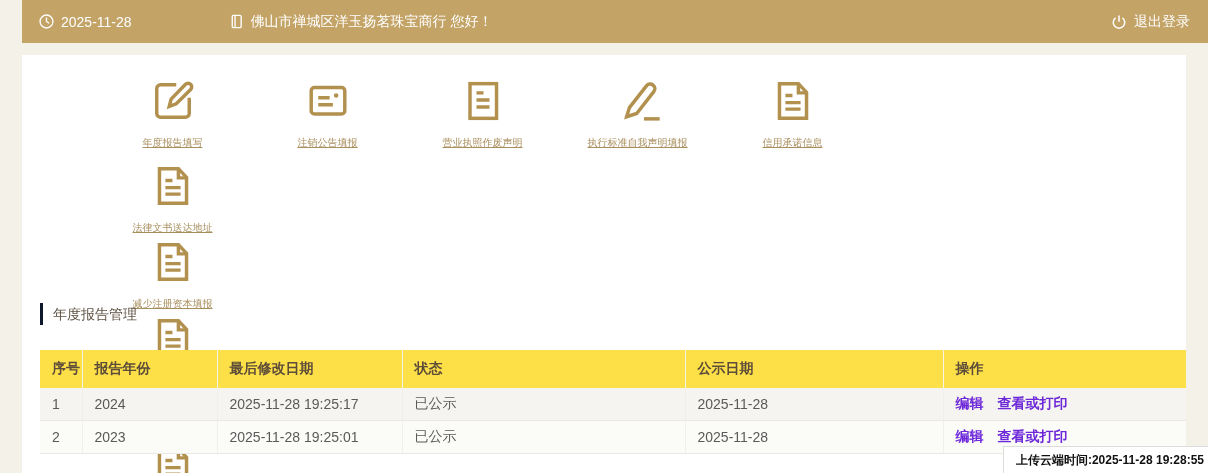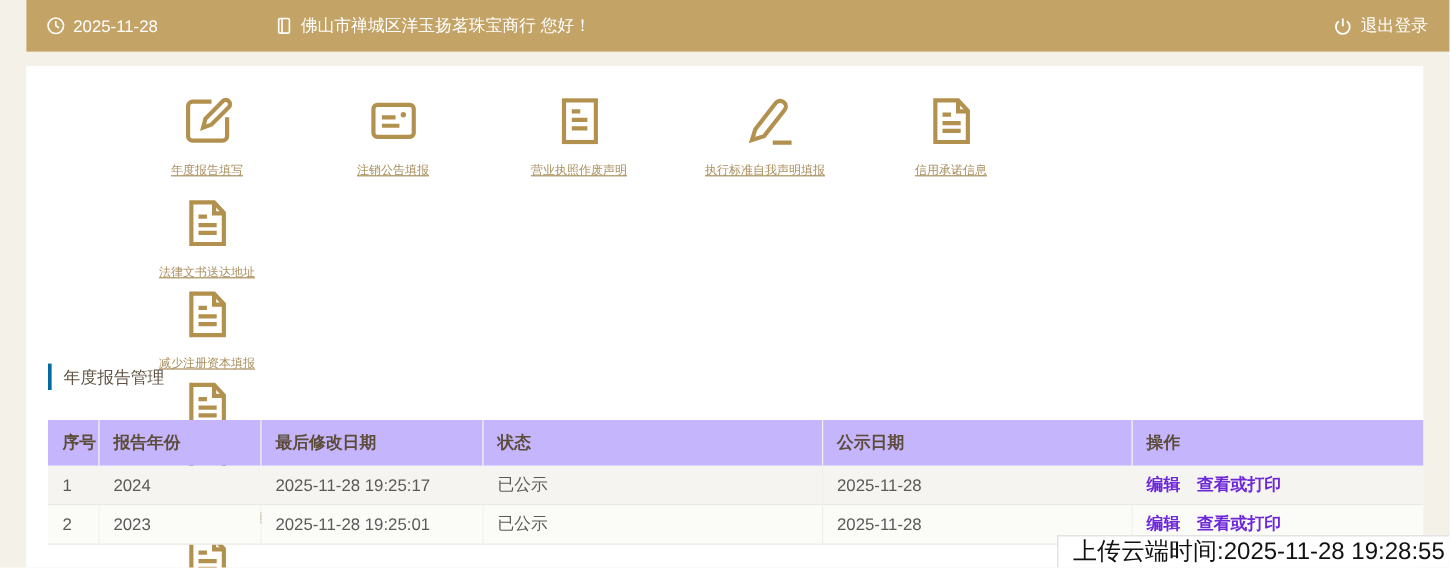--- a/index.html
+++ b/index.html
@@ -31,50 +31,50 @@
   .shortcut-row.r0{top:20px;}
   .shortcut-row.r1{top:105px;flex-direction:column;}
   .shortcut{width:155px;text-align:center;cursor:pointer;}
   .shortcut .ic{height:52px;display:flex;align-items:flex-end;justify-content:center;color:#b2914f;}
   .shortcut .lbl{
     margin-top:8px;font-size:10px;color:#a98f5e;white-space:nowrap;line-height:16px;text-decoration:underline;
   }
   
   .section-title{
     position:absolute;left:18px;top:248px;height:22px;
-    border-left:3px solid #0369a1;padding-left:10px;
+    border-left:3px solid #0f172a;padding-left:10px;
     font-size:14px;color:#5f5243;line-height:22px;
   }
   
   .report-table{
     position:absolute;left:18px;top:295px;width:1146px;
     border-collapse:collapse;table-layout:fixed;font-size:14px;
   }
   .report-table th{
-    background:#c4b5fd;color:#5c4c39;font-weight:bold;text-align:left;
+    background:#fde047;color:#5c4c39;font-weight:bold;text-align:left;
     height:38px;padding:0 0 0 12px;border-right:1px solid #f6f1e9;
   }
   .report-table th:last-child{border-right:none;}
   .report-table td{
     height:32px;padding:0 0 0 12px;color:#5a5a5a;
     border-bottom:1px solid #e9e9e5;border-right:1px solid #efefec;
     white-space:nowrap;overflow:hidden;
   }
   .report-table td:last-child{border-right:none;}
   .report-table tr.odd td{background:#f5f4f0;}
   .report-table tr.even td{background:#fbfbf8;}
   .report-table a.op{
     color:#6d28d9;text-decoration:none;cursor:pointer;margin-right:14px;font-weight:bold;
   }
   
   .upload-overlay{
     position:absolute;right:0;bottom:0;height:22px;
     background:#ffffff;border:1px solid #dcdcdc;border-right:none;border-bottom:none;
     padding:2px 4px 2px 12px;
-    font-size:20px;color:#111111;line-height:22px;white-space:nowrap;
+    font-size:12px;color:#111111;line-height:22px;white-space:nowrap;font-weight:bold;
   }
 </style>
 </head>
 <body>
 
 <div class="topbar">
   <div class="grp date-grp">
     <span class="icon">
         <svg width="17" height="17" viewBox="0 0 20 20" fill="none" stroke="currentColor" stroke-width="1.6" stroke-linecap="butt" stroke-linejoin="miter">
           <circle cx="10" cy="10" r="7.6"></circle>

